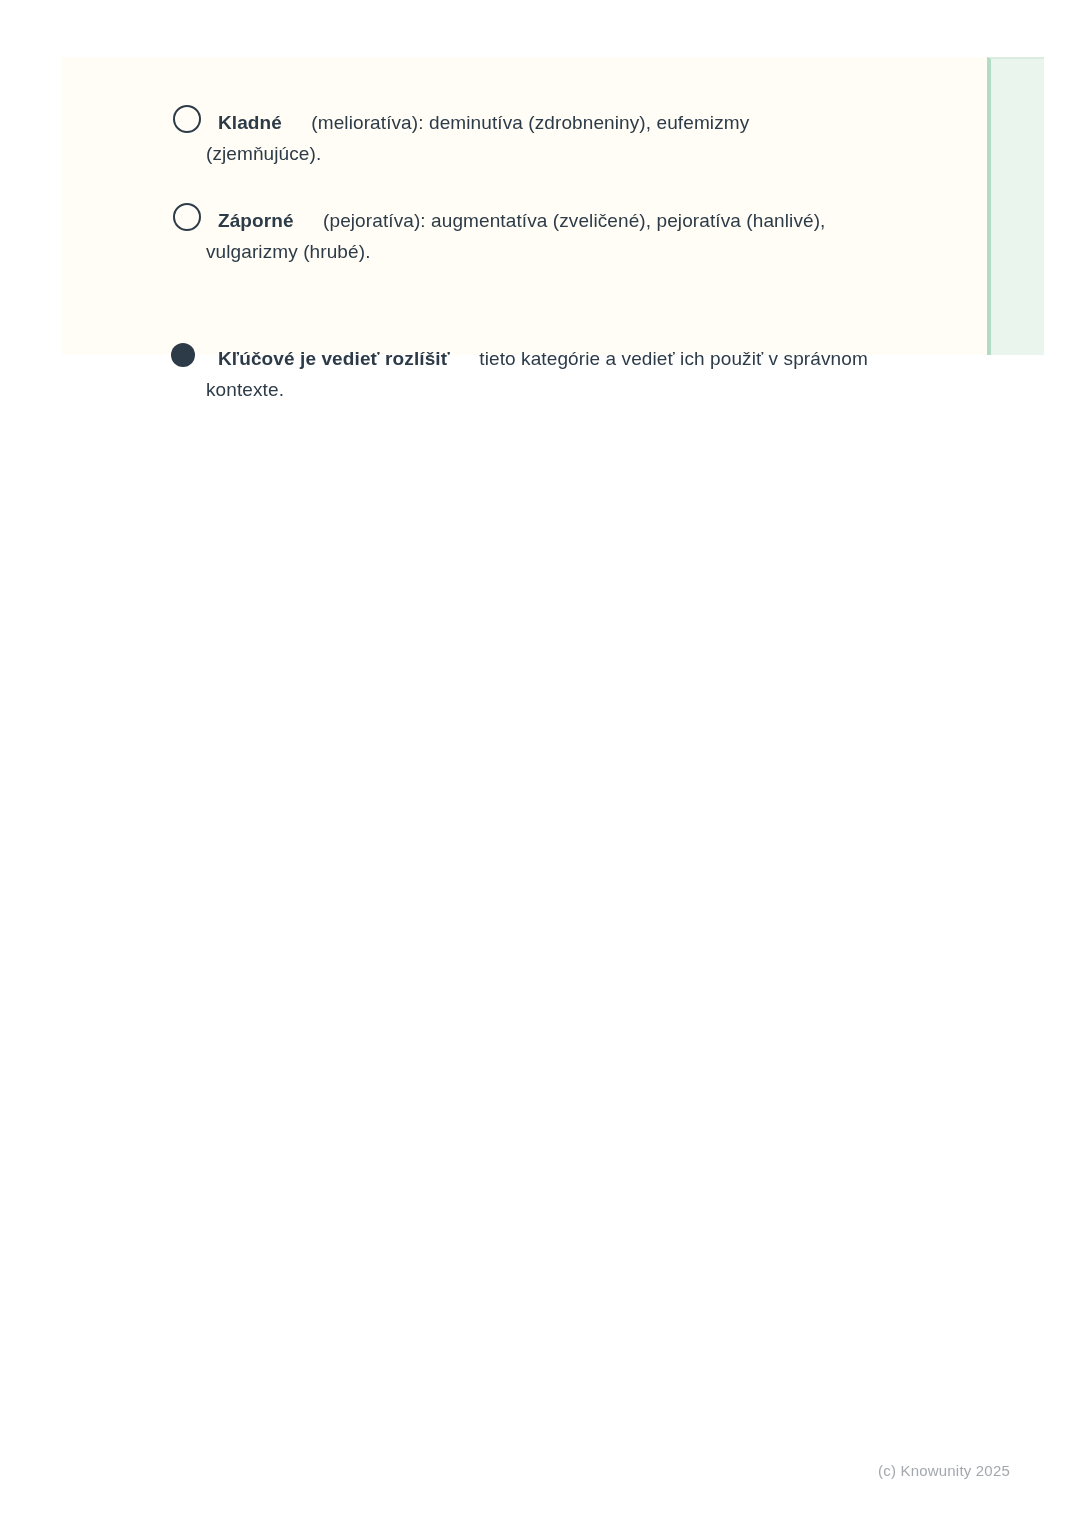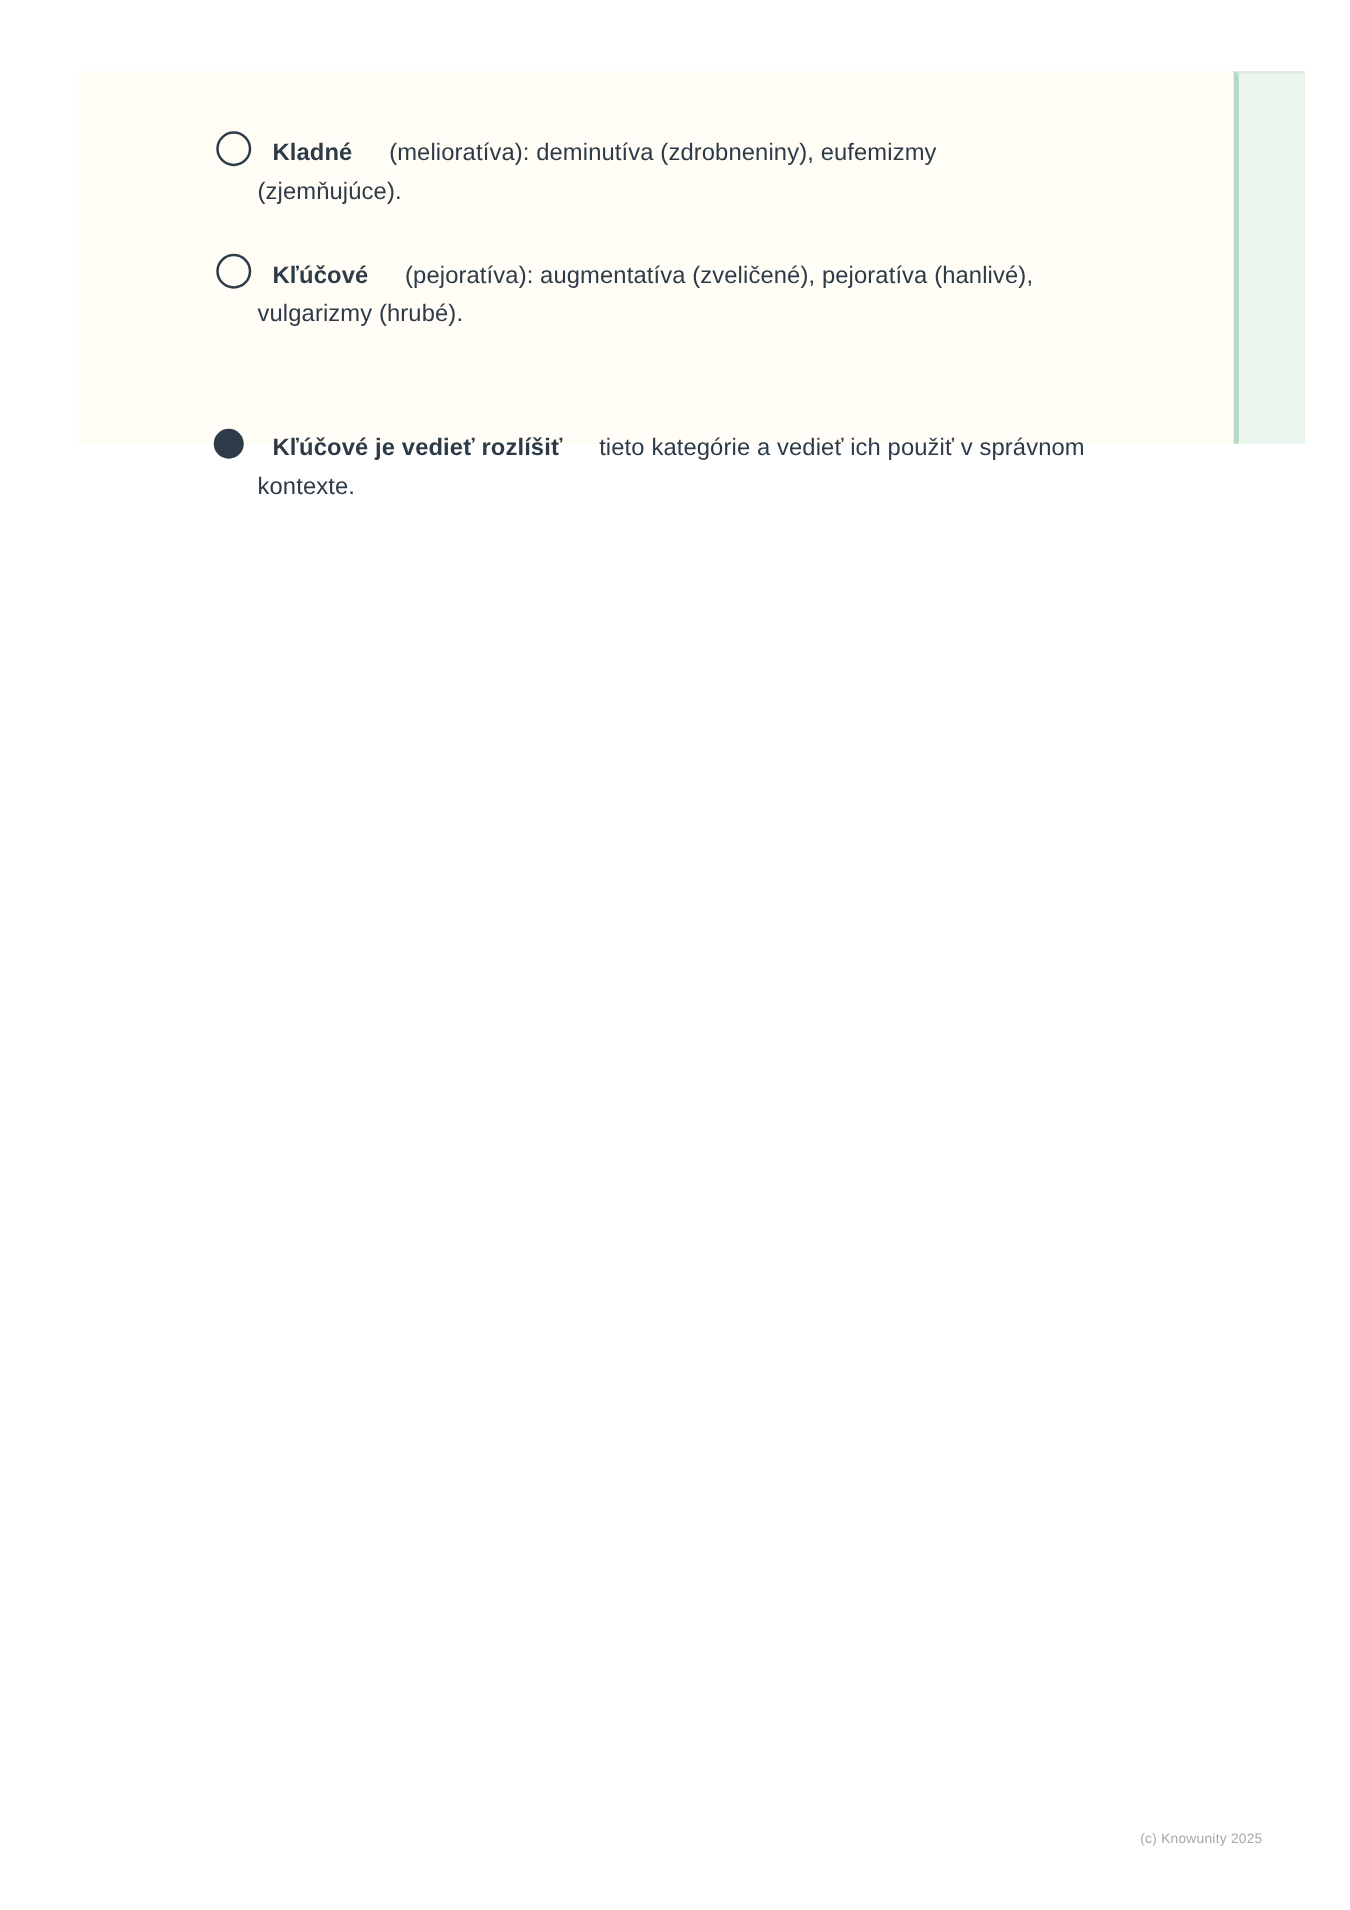--- a/index.html
+++ b/index.html
@@ -87,21 +87,21 @@
     width: 8px;
     height: 8px;
     border-radius: 50%;
     background: var(--text);
   }
   .bold { font-weight: 700; }
   .footer {
     position: absolute;
     top: 1439px;
     right: 70px;
-    font-size: 11px;
+    font-size: 15px;
     line-height: 16px;
     color: var(--footer-text);
     letter-spacing: 0.2px;
   }
 </style>
 </head>
 <body>
 
 <div class="page">
 
@@ -109,21 +109,21 @@
     <div class="accent-bar"></div>
 
     <div class="card-content">
       <ul class="sub-list">
         <li class="sub-item">
           <span class="marker circle"></span>
           <span class="bold">Kladné</span><span> (melioratíva): deminutíva (zdrobneniny), eufemizmy (zjemňujúce).</span>
         </li>
         <li class="sub-item">
           <span class="marker circle"></span>
-          <span class="bold">Kľúčové</span><span> (pejoratíva): augmentatíva (zveličené), pejoratíva (hanlivé), vulgarizmy (hrubé).</span>
+          <span class="bold">Záporné</span><span> (pejoratíva): augmentatíva (zveličené), pejoratíva (hanlivé), vulgarizmy (hrubé).</span>
         </li>
       </ul>
 
       <ul class="main-list">
         <li class="main-item">
           <span class="marker disc"></span>
           <span class="bold">Kľúčové je vedieť rozlíšiť</span><span> tieto kategórie a vedieť ich použiť v správnom kontexte.</span>
         </li>
       </ul>
     </div>

